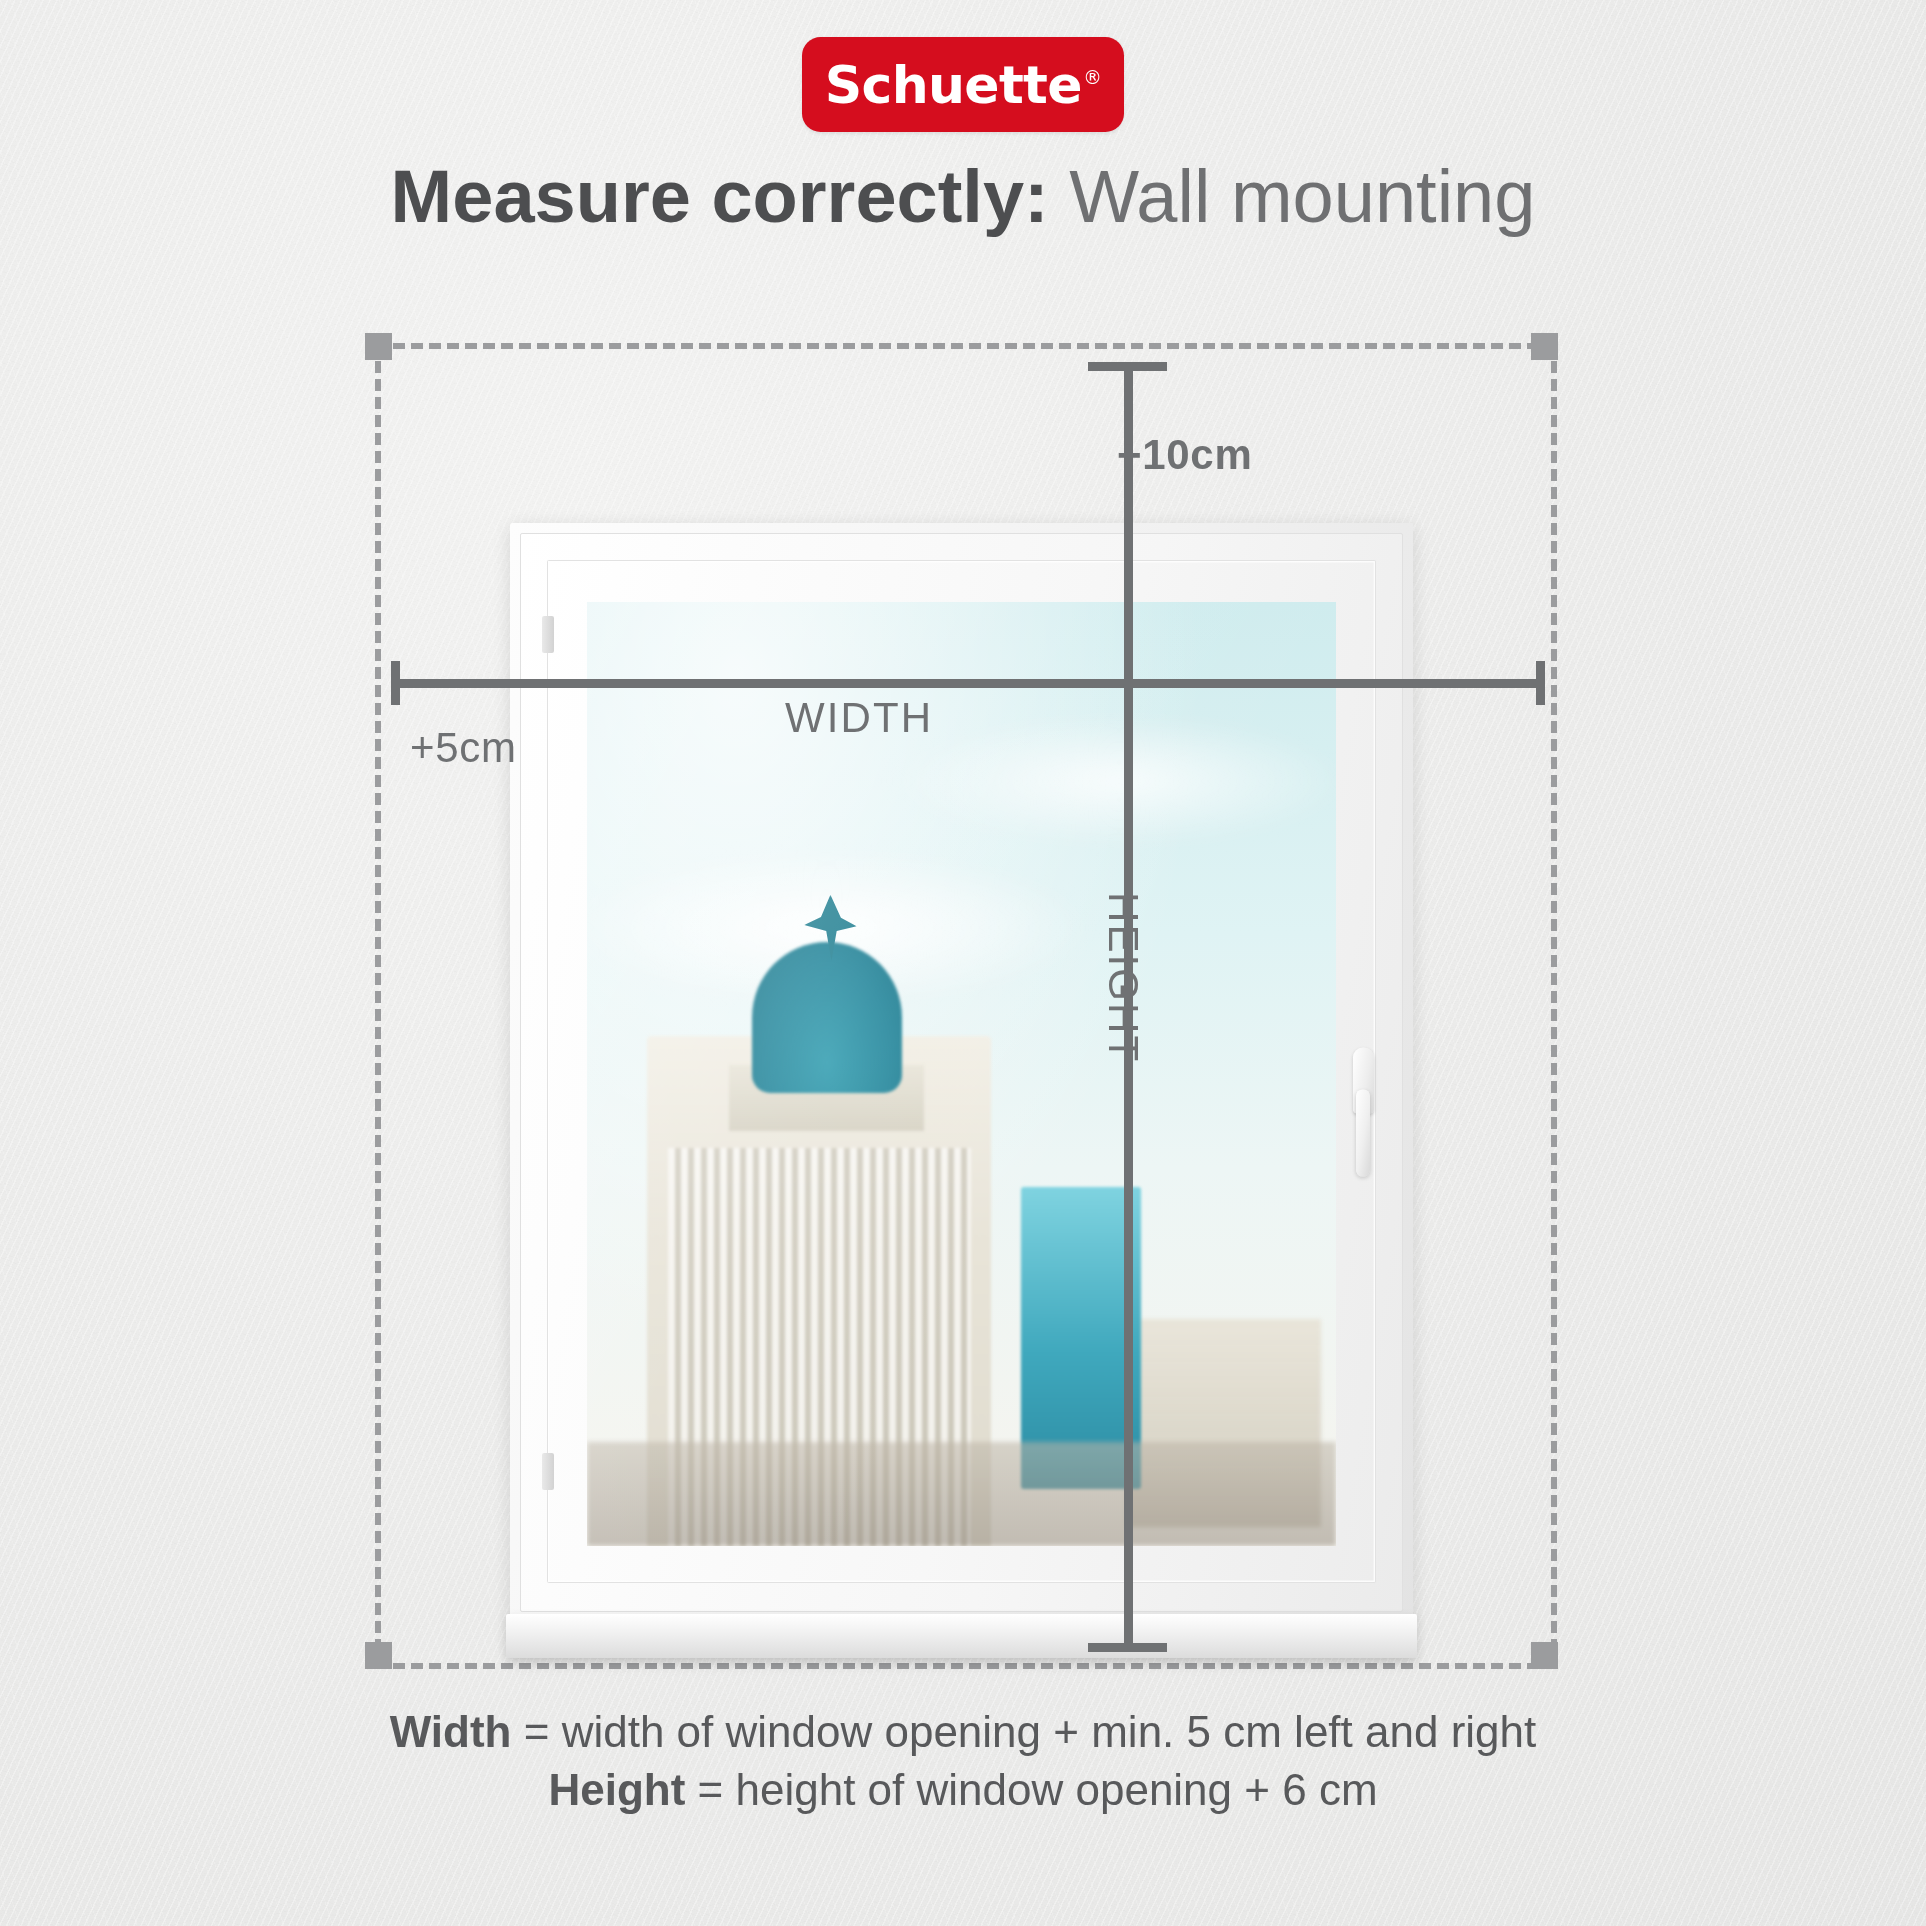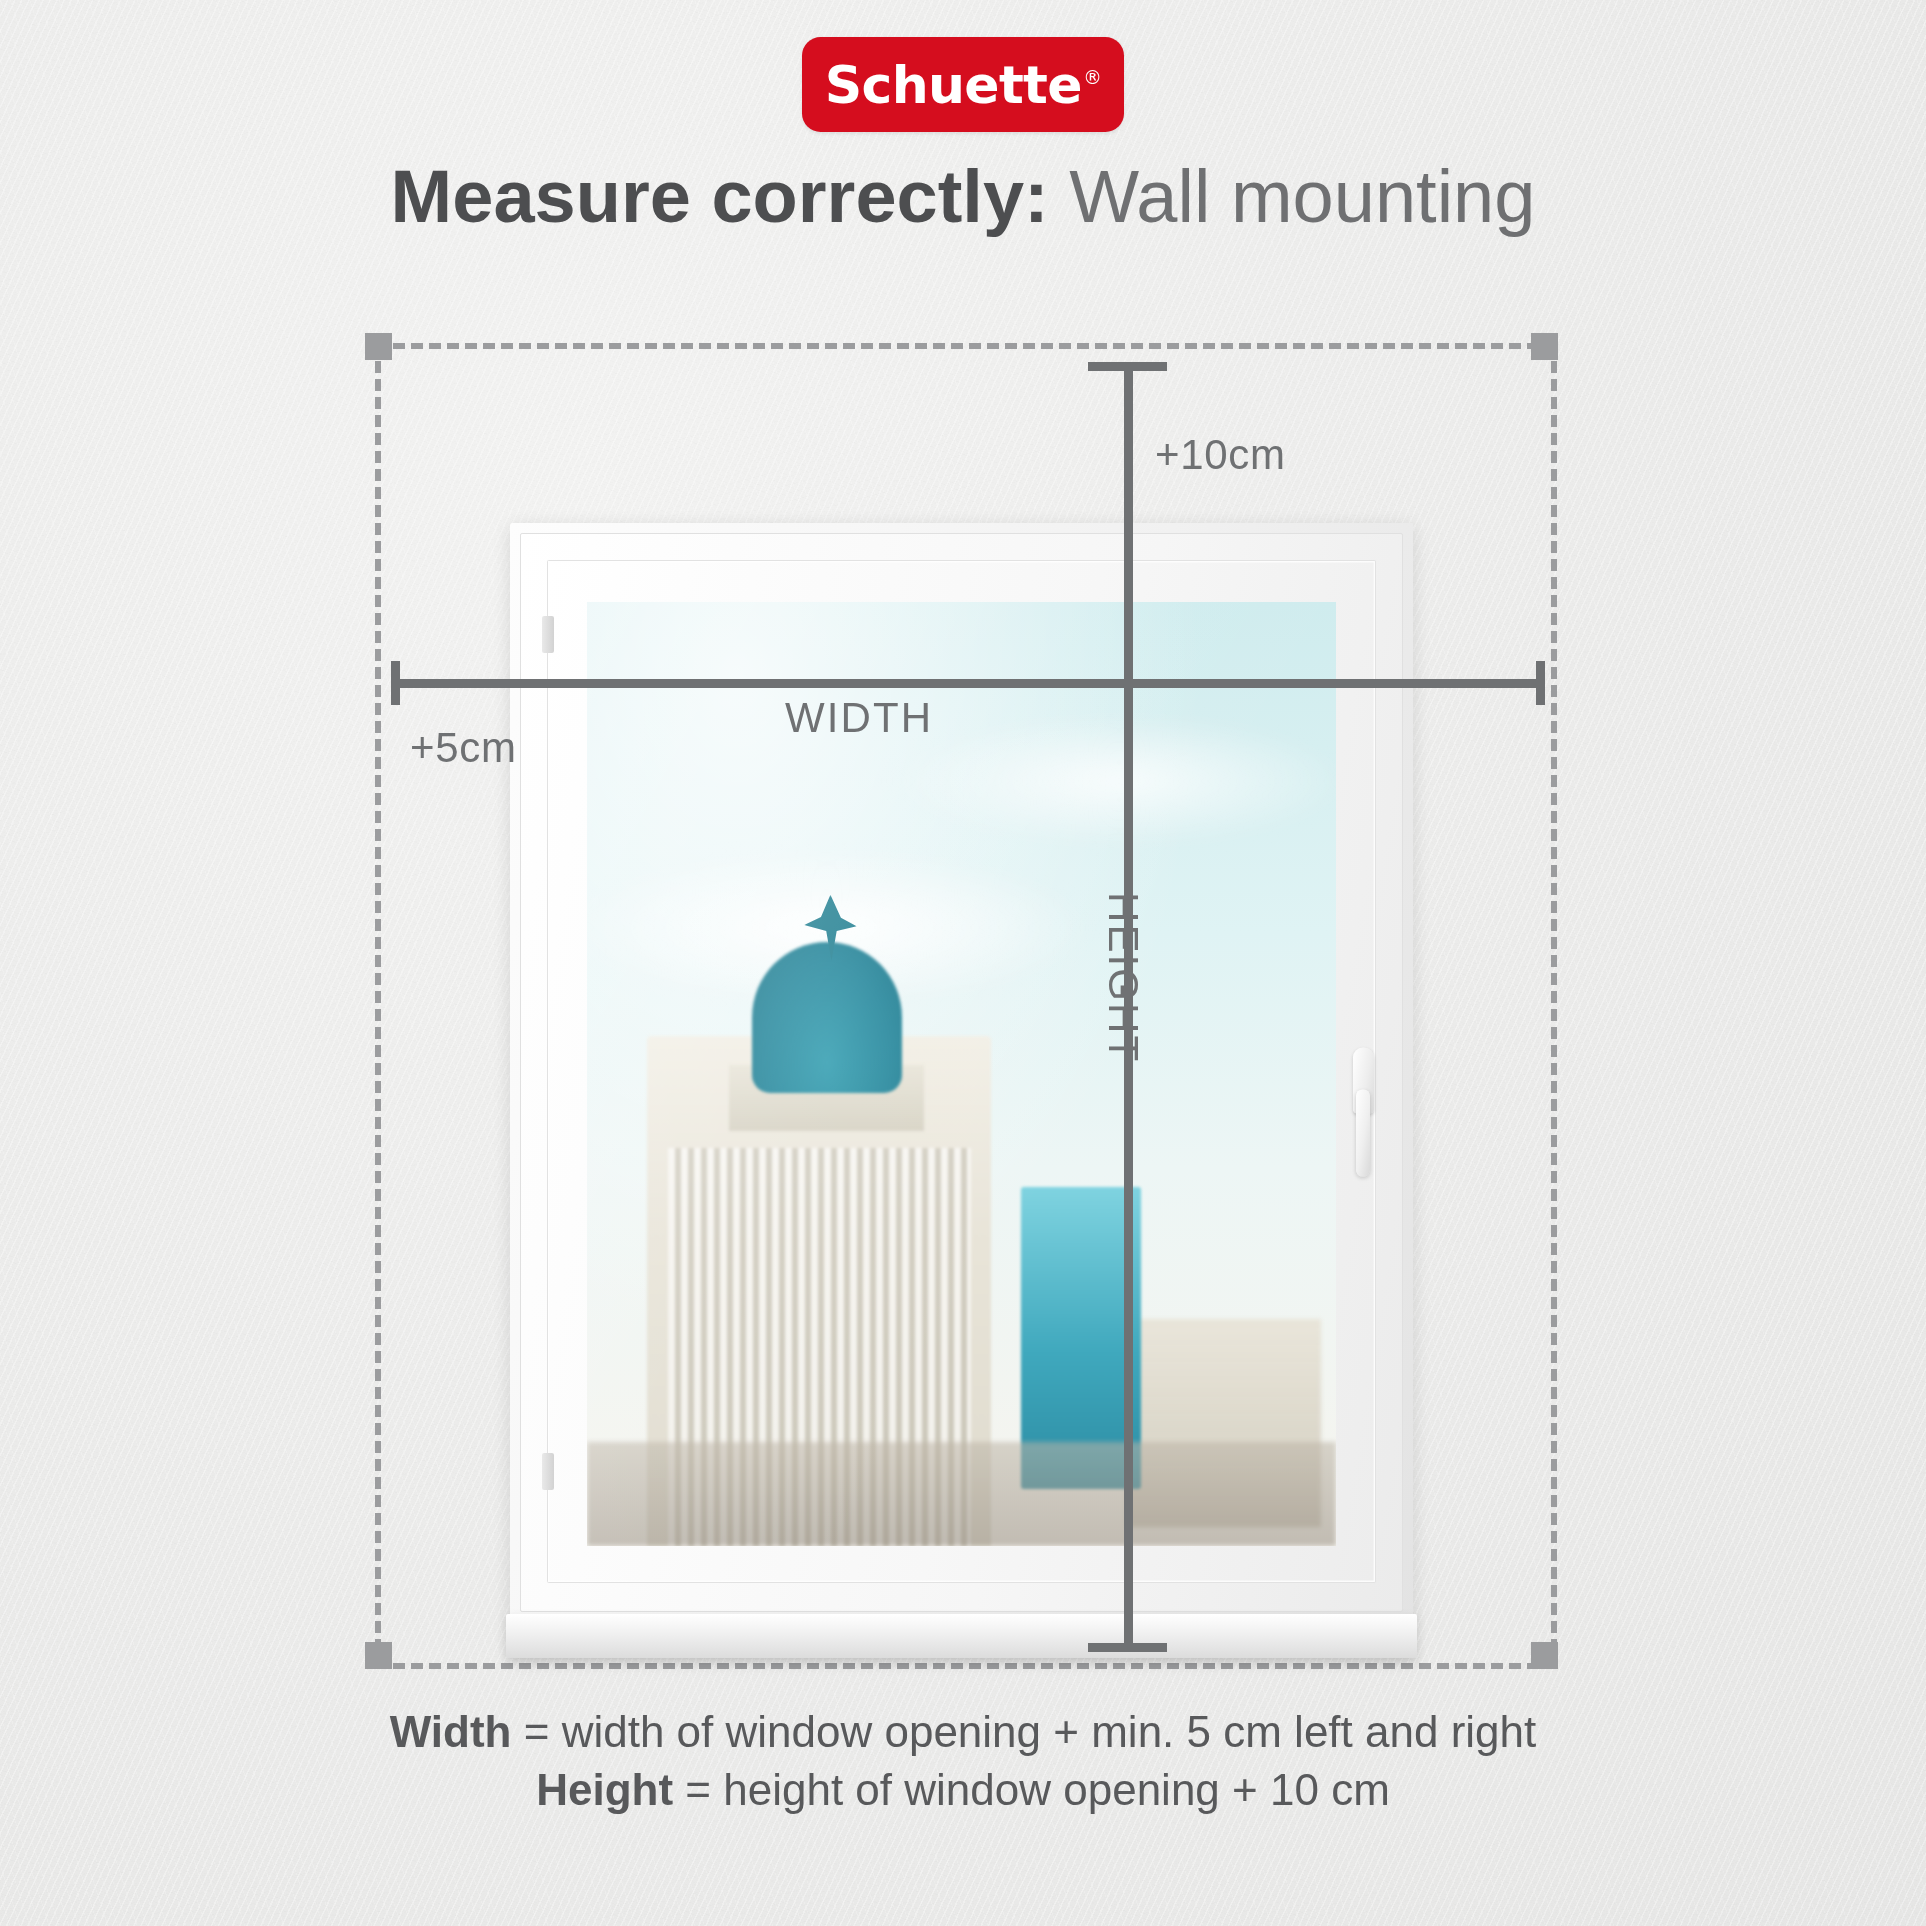--- a/index.html
+++ b/index.html
@@ -325,21 +325,21 @@
   #height-cap-b { left: 1088px; top: 1643px; }
 
   
   .label {
     position: absolute;
     color: #6f7173;
     font-size: 42px;
     letter-spacing: 0.7px;
     white-space: nowrap;
   }
-  #label-plus10 { left: 1155px; top: 431px; }
+  #label-plus10 { left: 1117px; top: 431px; font-weight: bold; }
   #label-plus5  { left: 383px;  top: 724px; margin-left: 27px; }
   #label-width  {
     left: 785px;
     top: 694px;
     font-size: 42px;
     letter-spacing: 2.1px;
   }
   #label-height {
     left: 1147px;
     top: 892px;
@@ -430,18 +430,18 @@
   <div class="label" id="label-plus10">+10cm</div>
   <div class="label" id="label-plus5">+5cm</div>
   <div class="label" id="label-width">WIDTH</div>
   <div class="label" id="label-height">HEIGHT</div>
 
   <div id="footer">
     <div class="line">
       <span class="bold">Width</span><span> = width of window opening + min. 5 cm left and right</span>
     </div>
     <div class="line">
-      <span class="bold">Height</span><span> = height of window opening + 10 cm</span>
+      <span class="bold">Height</span><span> = height of window opening + 6 cm</span>
     </div>
   </div>
 
 </div>
 
 
 </body></html>

